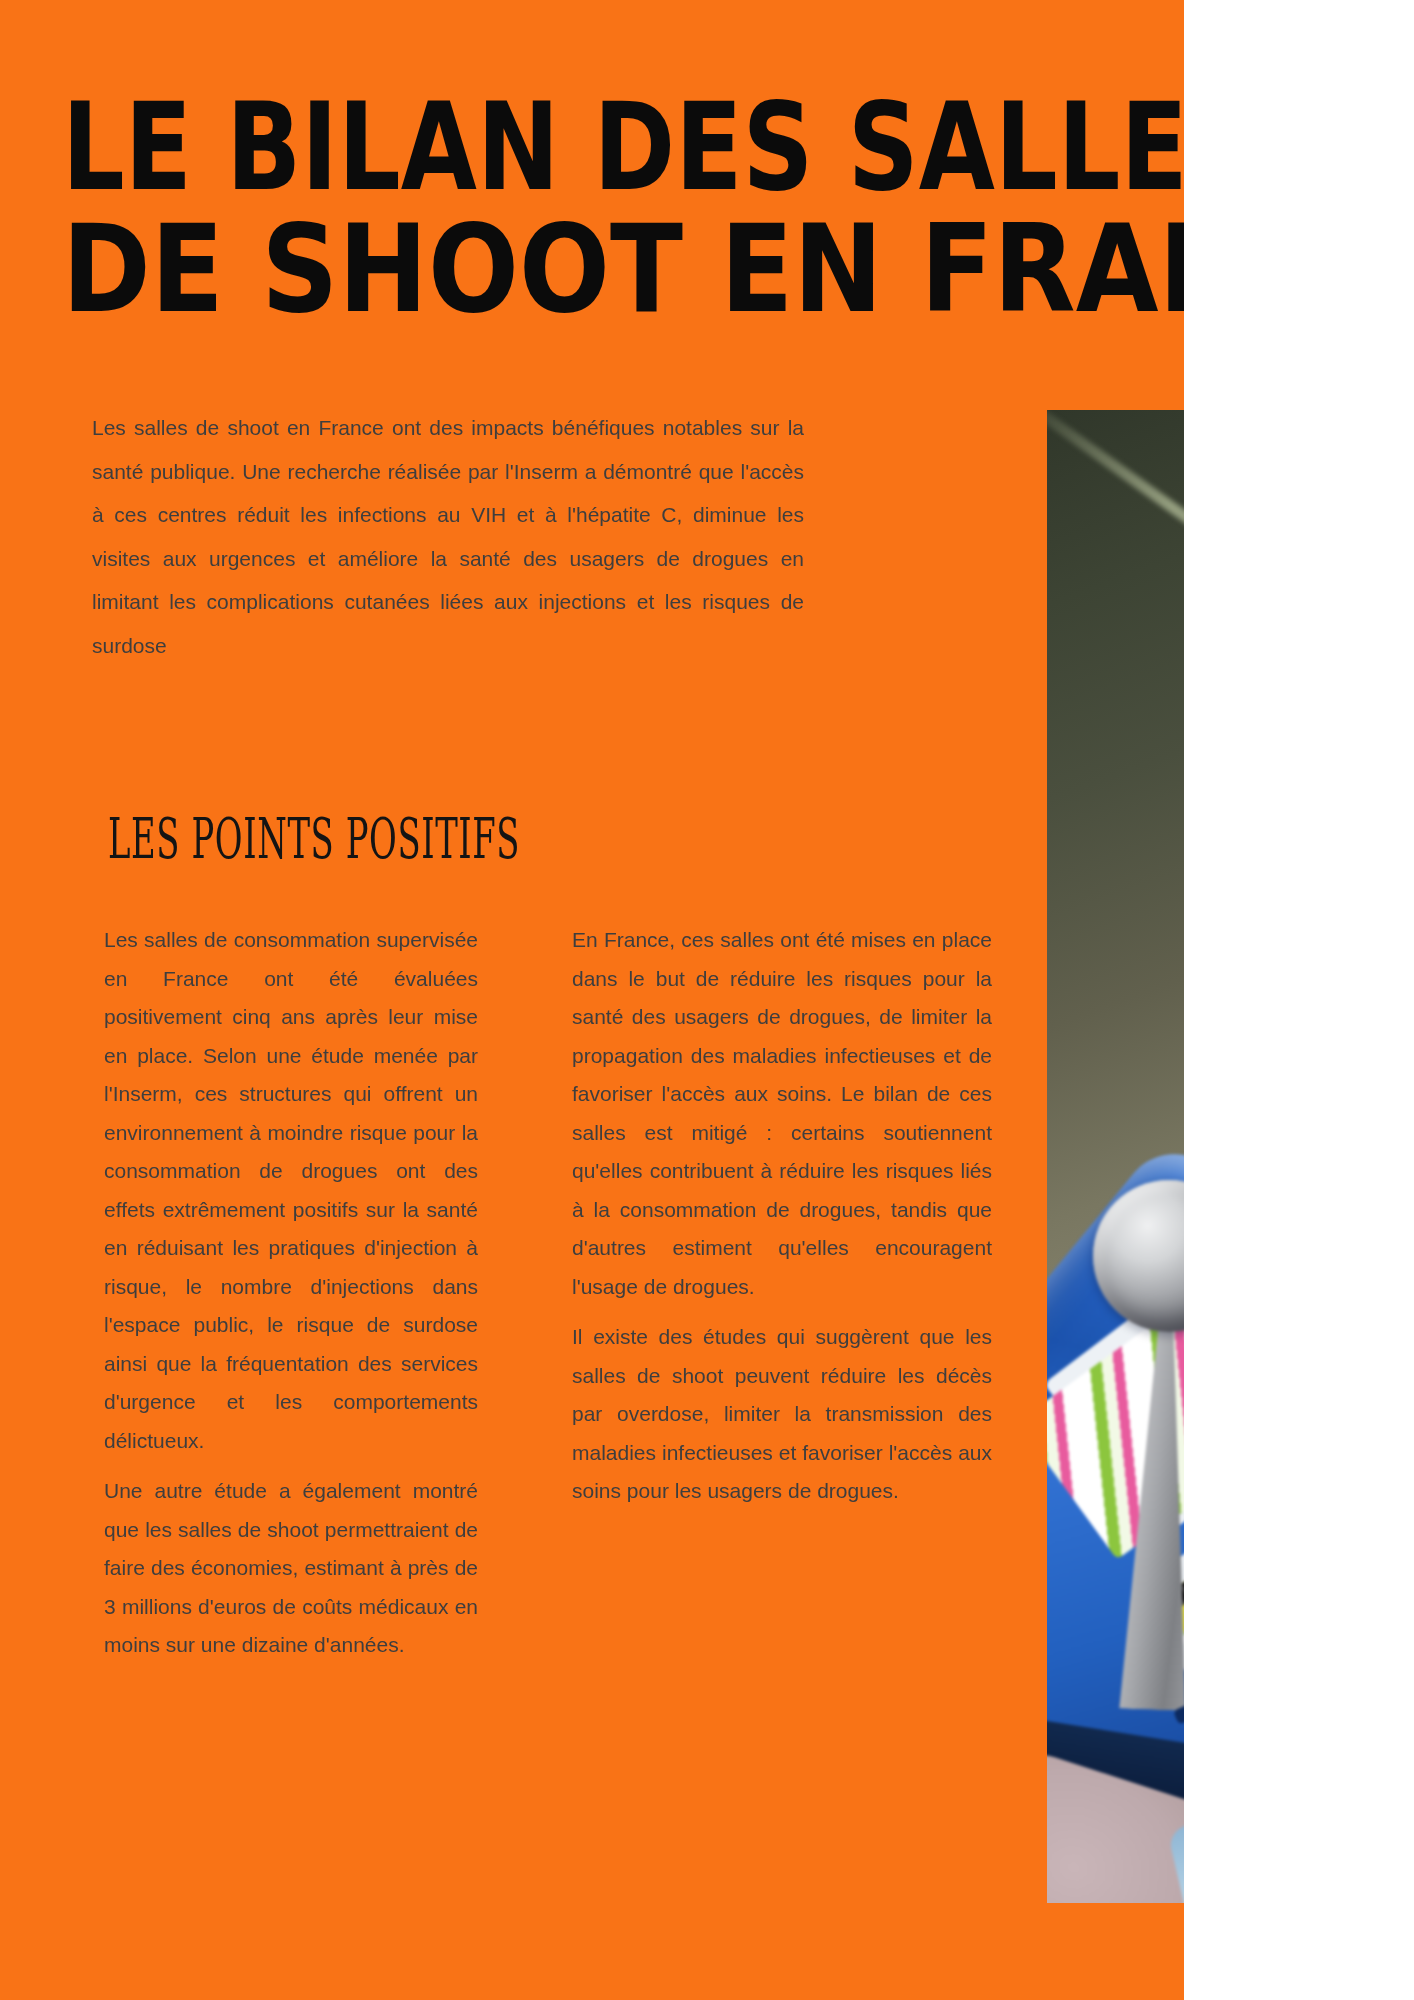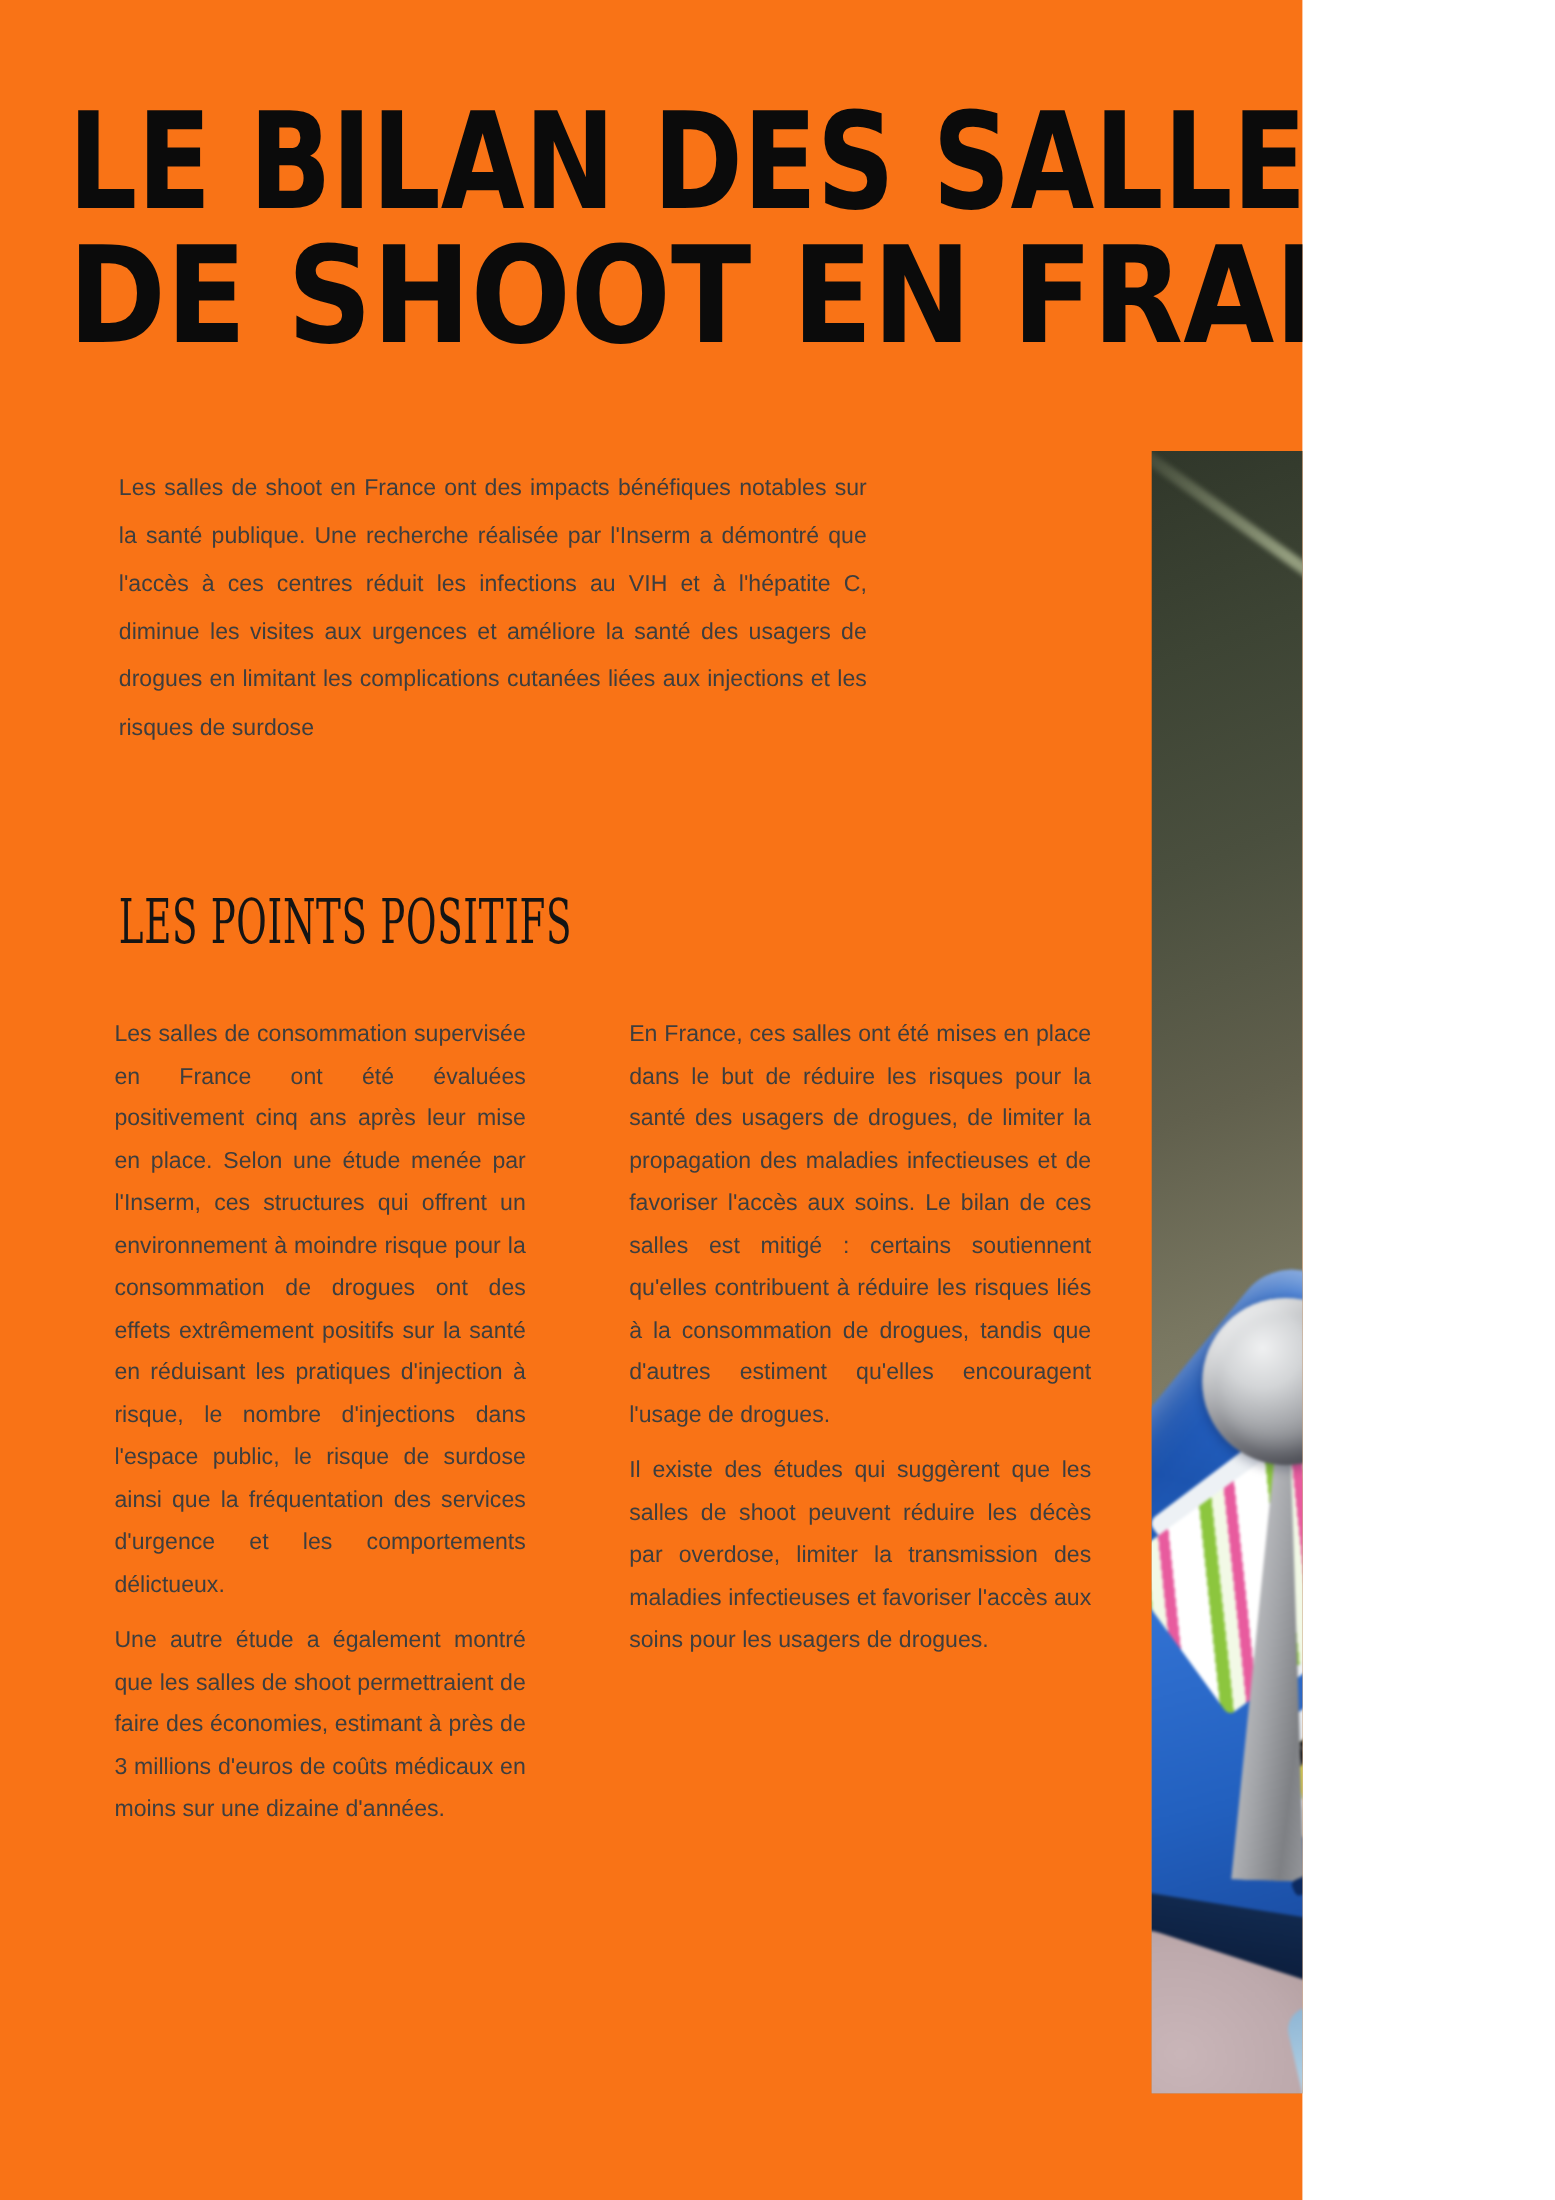--- a/index.html
+++ b/index.html
@@ -13,21 +13,21 @@
     font-family:"DejaVu Sans",sans-serif;font-weight:800;font-size:122px;
     line-height:1;color:#0b0b0b;transform-origin:left top;letter-spacing:0px;
   }
   #title-line1{top:86px;}
   #title-line2{top:208px;}
   
   #intro{
     position:absolute;left:92px;top:406px;width:712px;
     font-size:21px;line-height:43.6px;color:#3e3e3e;text-align:justify;
   }
-  #intro p{margin:16px;}
+  #intro p{margin:0;}
   
   #section-heading{
     position:absolute;left:108px;top:811px;display:inline-block;white-space:nowrap;
     font-family:"DejaVu Serif",serif;font-weight:normal;font-size:56px;line-height:1;
     color:#141414;transform-origin:left top;letter-spacing:1px;margin:0;
   }
   
   .col{
     position:absolute;top:909px;font-size:21px;line-height:38.5px;
     color:#3e3e3e;text-align:justify;

